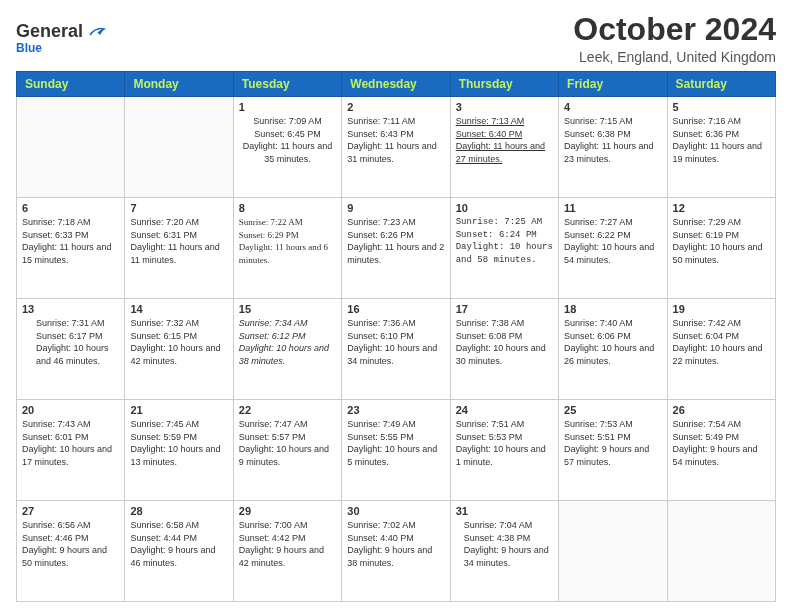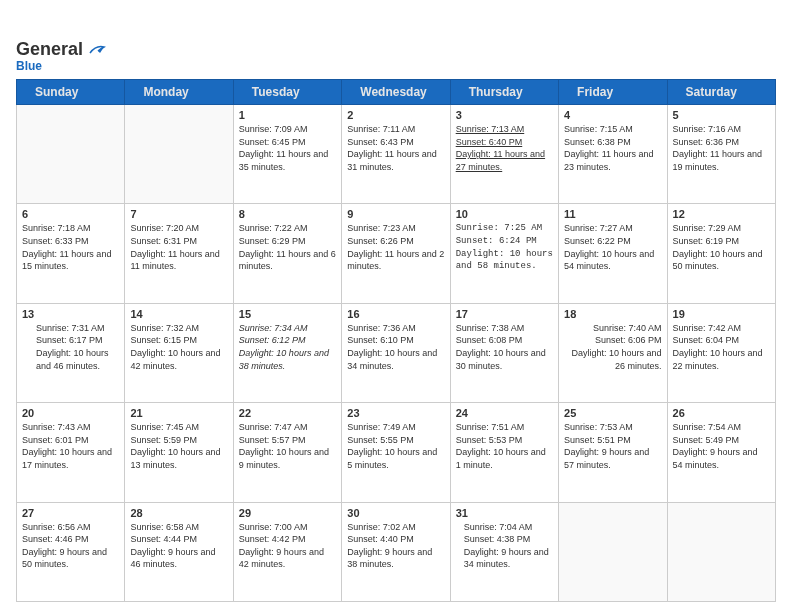--- a/index.html
+++ b/index.html
@@ -15,21 +15,20 @@
       height: 612px;
       padding: 12px 16px 10px 16px;
       display: flex;
       flex-direction: column;
     }
     .header {
       display: flex;
       justify-content: space-between;
       align-items: center;
       margin-bottom: 6px;
-      margin-top: 28px;
     }
     .logo {
       display: flex;
       flex-direction: column;
       align-items: flex-start;
     }
     .logo-row {
       display: flex;
       align-items: center;
     }
@@ -49,23 +48,23 @@
     }
     .calendar {
       flex: 1;
       border: 1px solid #ccc;
       border-collapse: collapse;
       width: 100%;
       table-layout: fixed;
     }
     .calendar th {
       background: #1a6abf;
-      color: #e5e5e5;
+      color: #bef264;
       text-align: left;
-      padding: 5px 18px;
+      padding: 5px 8px;
       font-size: 12px;
       font-weight: bold;
       border: 1px solid #1557a0;
     }
     .calendar td {
       border: 1px solid #ccc;
       vertical-align: top;
       padding: 4px 5px;
       font-size: 9.5px;
       color: #333;
@@ -100,20 +99,24 @@
           <span style="font-size:18px;font-weight:bold;color:#333;">General
             <svg style="display:inline;vertical-align:middle;" width="18" height="14" viewBox="0 0 18 14">
               <path d="M2,10 Q8,2 16,4 Q12,6 10,8 Q14,5 16,4" fill="none" stroke="#1a6abf" stroke-width="1.5"></path>
               <path d="M10,8 L16,4 L12,10 Z" fill="#1a6abf"></path>
             </svg>
           </span>
           <span style="font-size:12px;font-weight:bold;color:#1a6abf;">Blue</span>
         </div>
       </div>
     </div>
+    <div class="title-area">
+      <div class="month-title">October 2024</div>
+      <div class="location">Leek, England, United Kingdom</div>
+    </div>
   </div>
 
   <table class="calendar">
     <thead>
       <tr>
 
       <th>Sunday</th>
           <th>Monday</th>
           <th>Tuesday</th>
           <th>Wednesday</th>
@@ -121,21 +124,21 @@
           <th>Friday</th>
           <th>Saturday</th>
         </tr>
     </thead>
     <tbody id="calendar-body">
     <tr class="week-row">
           <td class="empty"></td>
           <td class="empty"></td>
           <td>
             <span class="day-num">1</span>
-            <div class="day-info" style="white-space: pre-line;">Sunrise: 7:09 AM
+            <div class="day-info" style="white-space: pre-line; text-align: center;">Sunrise: 7:09 AM
 Sunset: 6:45 PM
 Daylight: 11 hours and 35 minutes.</div>
           </td>
           <td>
             <span class="day-num">2</span>
             <div class="day-info" style="white-space: pre-line;">Sunrise: 7:11 AM
 Sunset: 6:43 PM
 Daylight: 11 hours and 31 minutes.</div>
           </td>
           <td>
@@ -165,21 +168,21 @@
 Daylight: 11 hours and 15 minutes.</div>
           </td>
           <td>
             <span class="day-num">7</span>
             <div class="day-info" style="white-space: pre-line;">Sunrise: 7:20 AM
 Sunset: 6:31 PM
 Daylight: 11 hours and 11 minutes.</div>
           </td>
           <td>
             <span class="day-num">8</span>
-            <div class="day-info" style="white-space: pre-line;">Sunrise: 7:22 AM
+            <div class="day-info" style="white-space: pre-line; font-family: Liberation Serif, serif;">Sunrise: 7:22 AM
 Sunset: 6:29 PM
 Daylight: 11 hours and 6 minutes.</div>
           </td>
           <td>
             <span class="day-num">9</span>
             <div class="day-info" style="white-space: pre-line;">Sunrise: 7:23 AM
 Sunset: 6:26 PM
 Daylight: 11 hours and 2 minutes.</div>
           </td>
           <td>
@@ -227,21 +230,21 @@
 Daylight: 10 hours and 34 minutes.</div>
           </td>
           <td>
             <span class="day-num">17</span>
             <div class="day-info" style="white-space: pre-line;">Sunrise: 7:38 AM
 Sunset: 6:08 PM
 Daylight: 10 hours and 30 minutes.</div>
           </td>
           <td>
             <span class="day-num">18</span>
-            <div class="day-info" style="white-space: pre-line; text-align: right;">Sunrise: 7:40 AM
+            <div class="day-info" style="white-space: pre-line;">Sunrise: 7:40 AM
 Sunset: 6:06 PM
 Daylight: 10 hours and 26 minutes.</div>
           </td>
           <td>
             <span class="day-num">19</span>
             <div class="day-info" style="white-space: pre-line;">Sunrise: 7:42 AM
 Sunset: 6:04 PM
 Daylight: 10 hours and 22 minutes.</div>
           </td>
         </tr>

